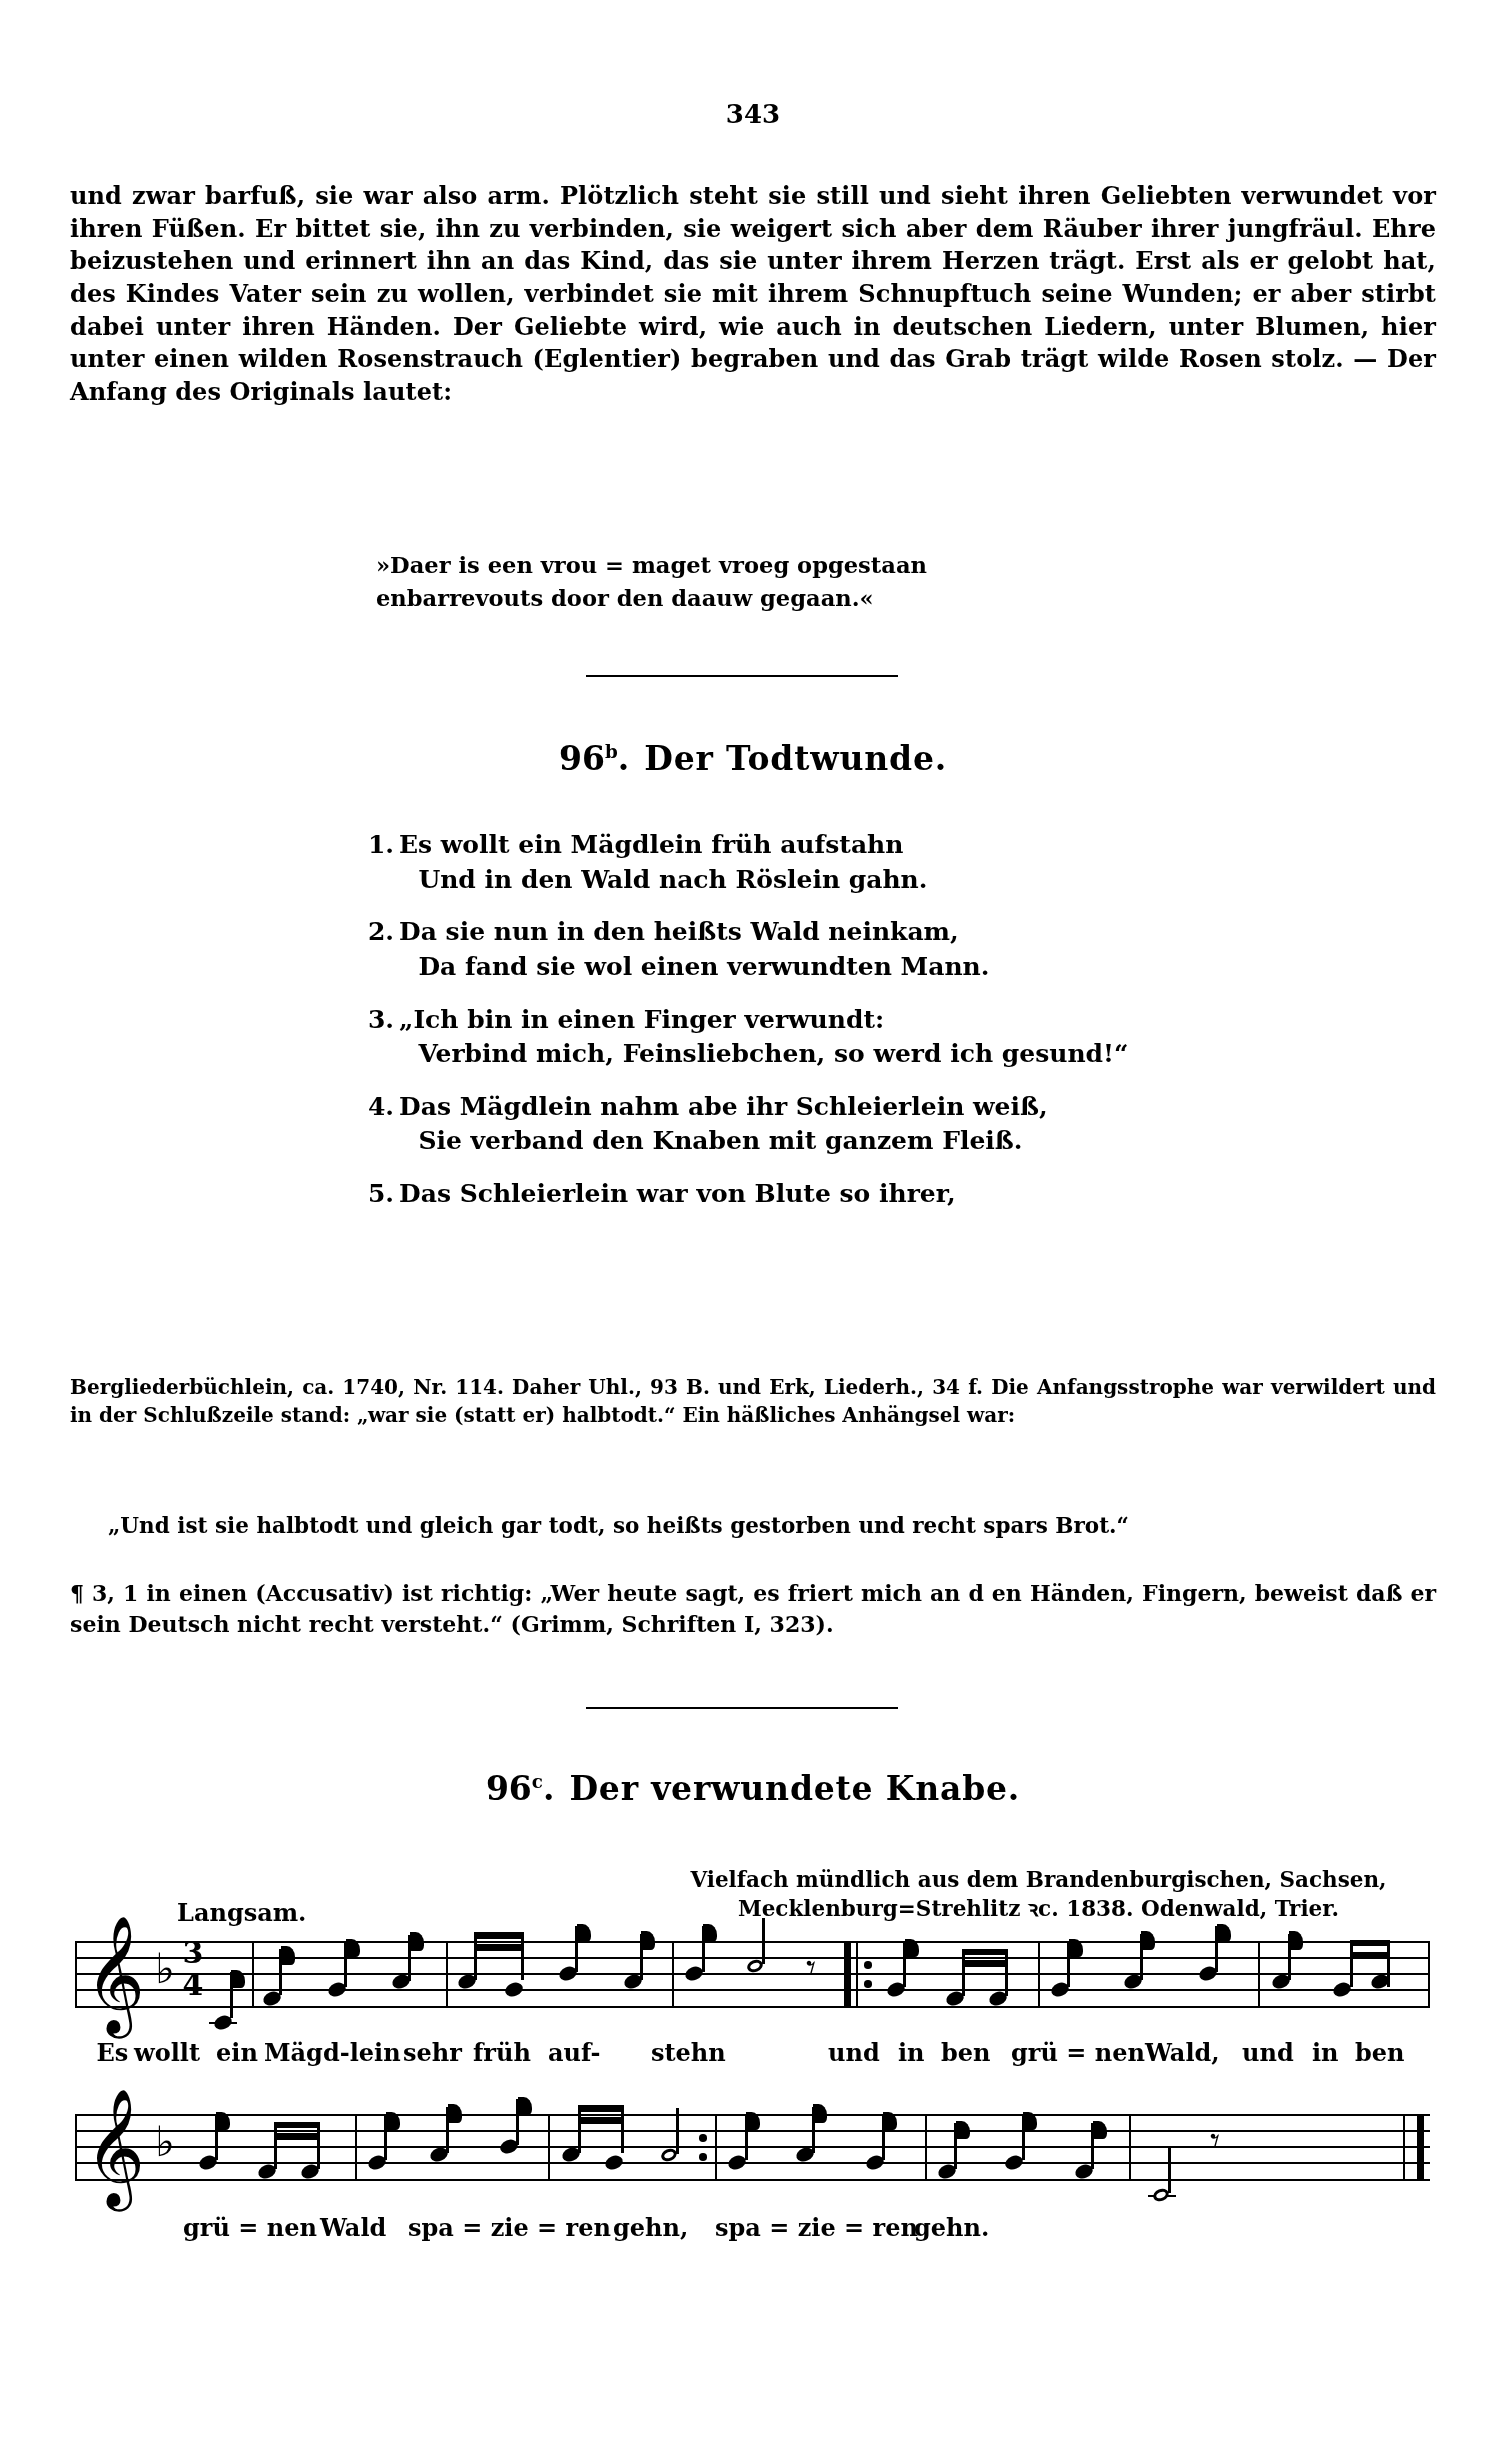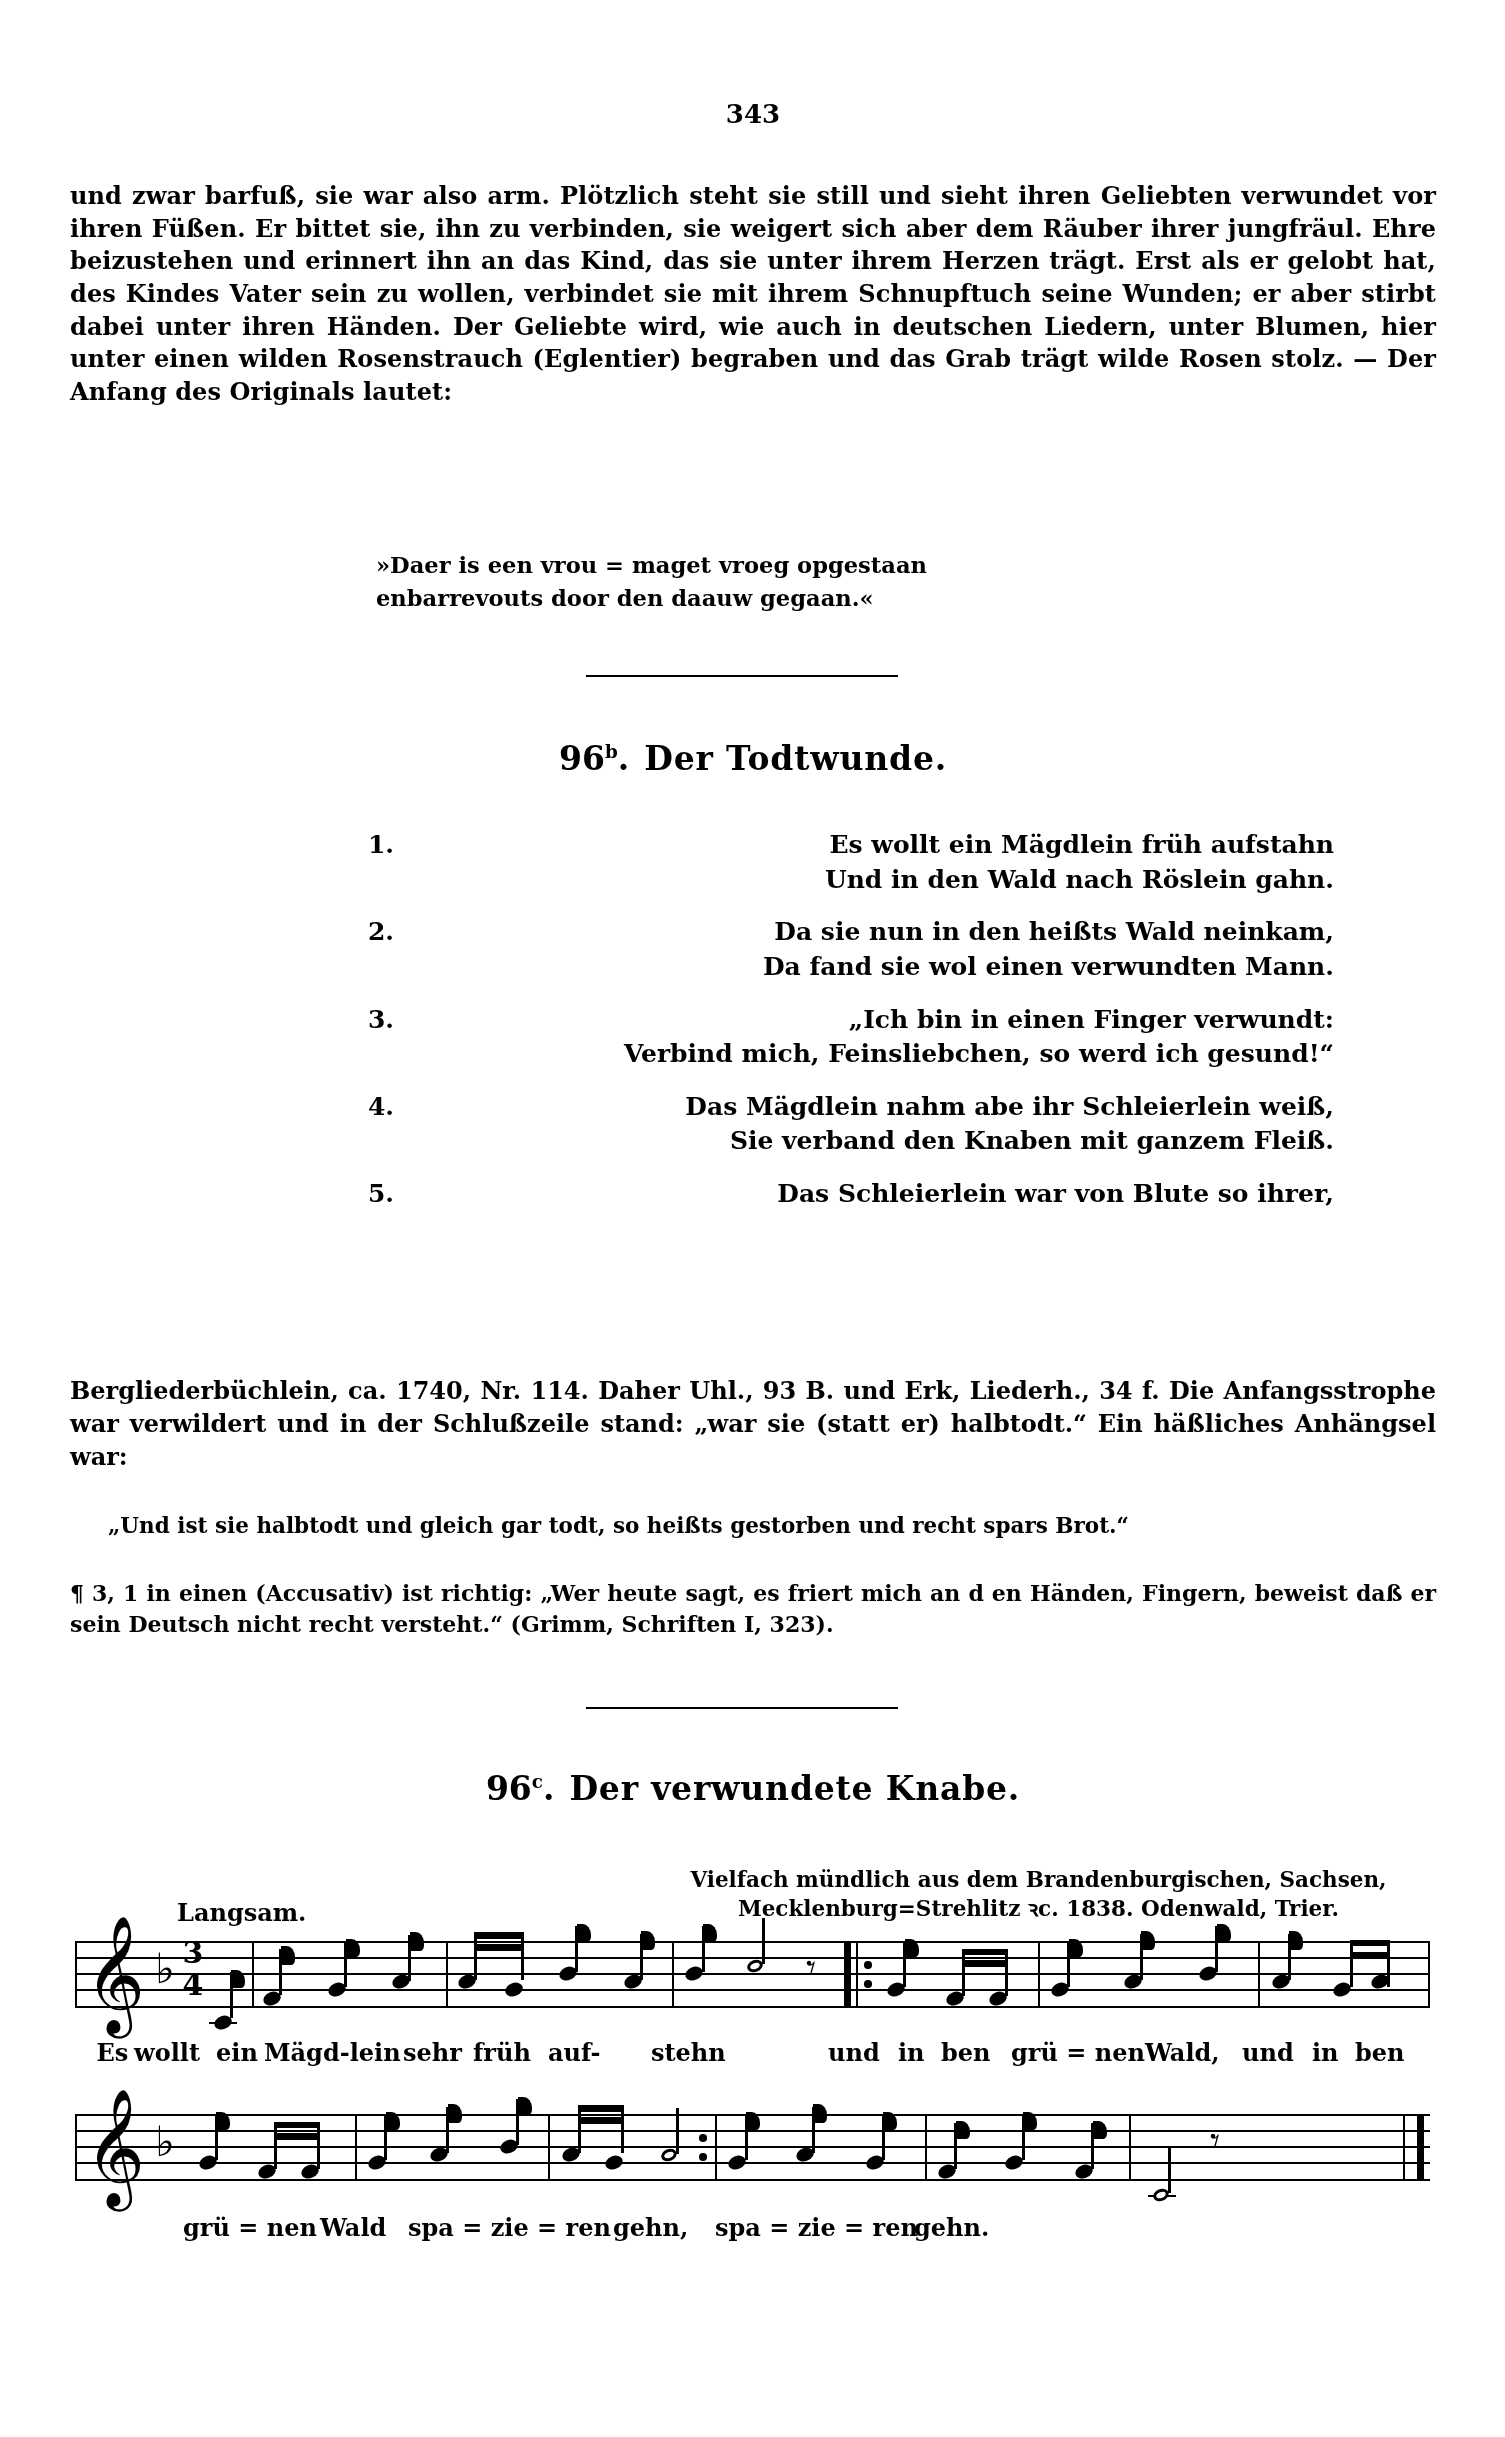--- a/index.html
+++ b/index.html
@@ -111,34 +111,33 @@
   .verse .vnum {
     position: absolute;
     left: 0;
     top: 0;
     width: 28px;
     text-align: right;
     font-size: 25px;
   }
   .verse .vline {
     display: block;
-    text-align: right;
   }
   .verse .vline.indent {
     padding-left: 19.4px;
   }
 
   .source-note {
     position: absolute;
     left: 70px;
     top: 1374px;
     width: 1366px;
     font-family: "DejaVu Serif", serif;
     font-weight: bold;
-    font-size: 24px;
+    font-size: 20px;
     line-height: 1.38;
     text-align: justify;
   }
   .appendix-quote {
     position: absolute;
     left: 108px;
     top: 1511px;
     width: 1307px;
     font-family: "DejaVu Serif", serif;
     font-weight: bold;

